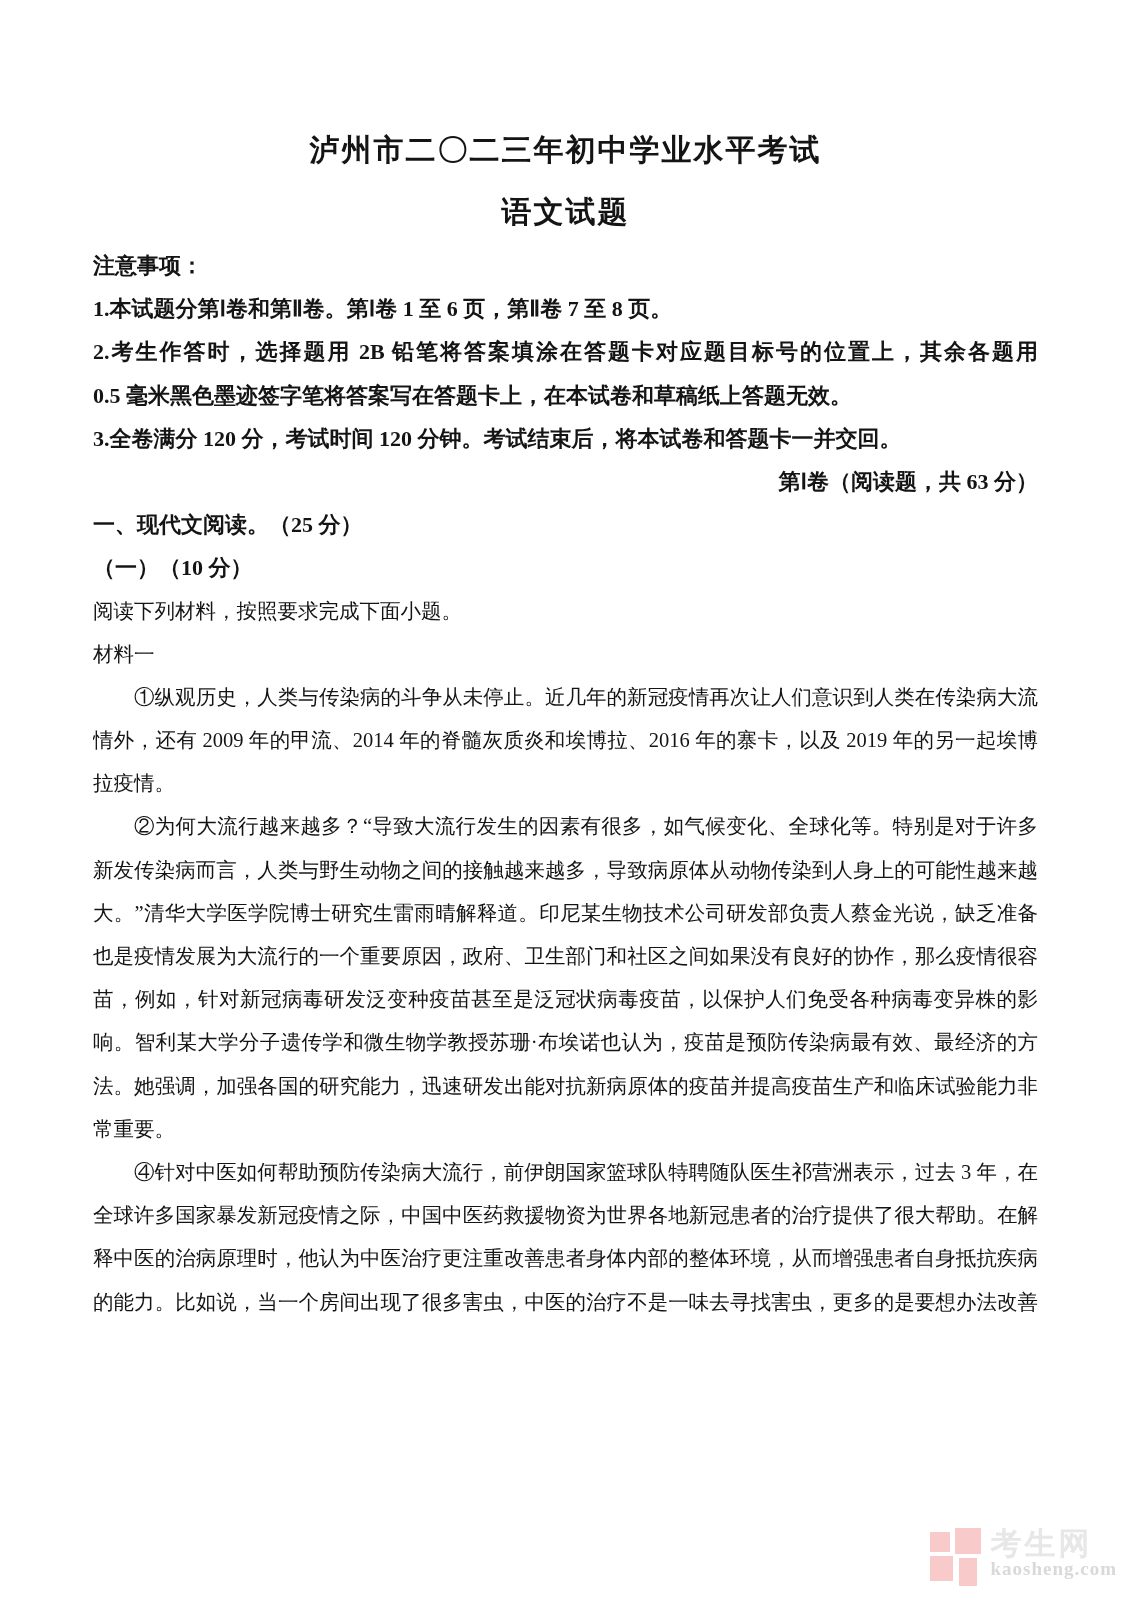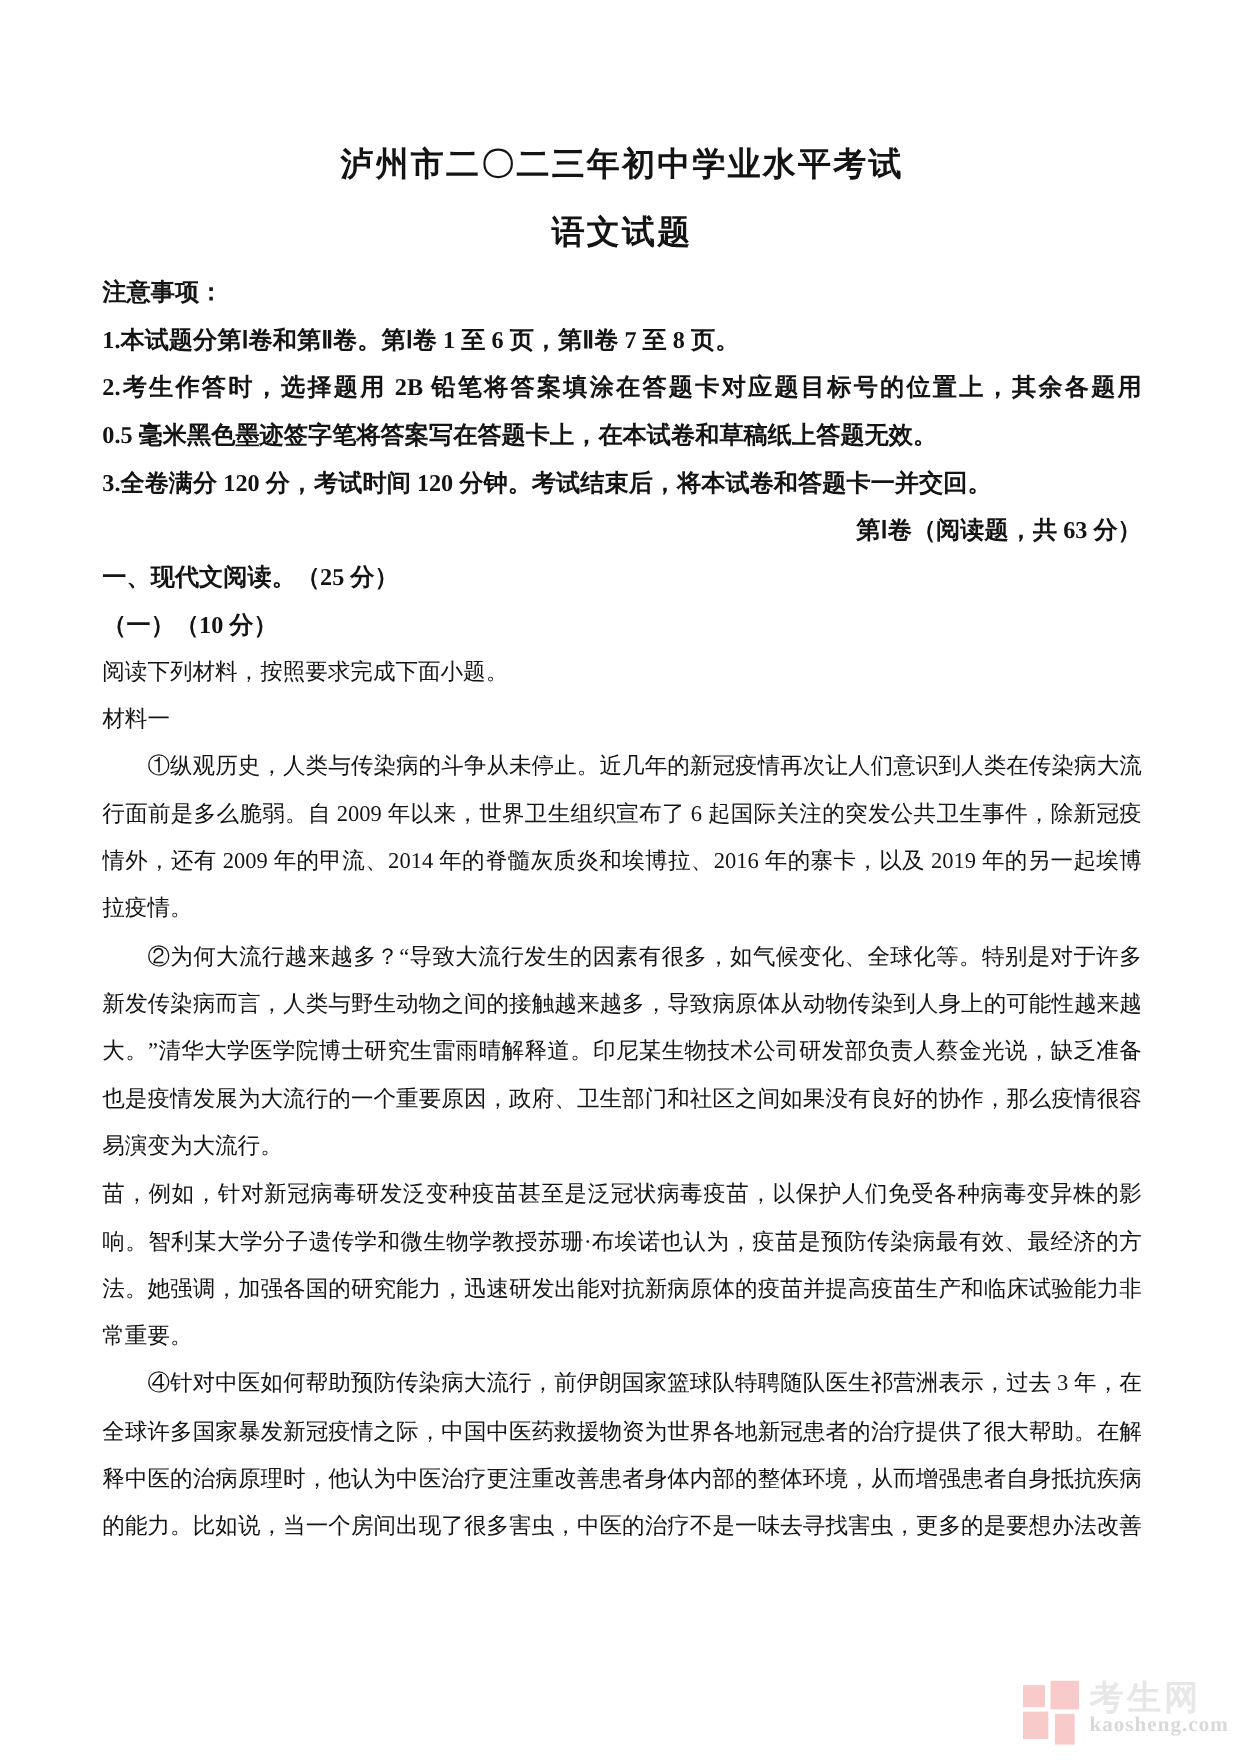--- a/index.html
+++ b/index.html
@@ -100,29 +100,27 @@
       <div class="line h">0.5 毫米黑色墨迹签字笔将答案写在答题卡上，在本试卷和草稿纸上答题无效。</div>
       <div class="line h">3.全卷满分 120 分，考试时间 120 分钟。考试结束后，将本试卷和答题卡一并交回。</div>
 
       <div class="line h center">第Ⅰ卷（阅读题，共 63 分）</div>
       <div class="line h">一、现代文阅读。（25 分）</div>
       <div class="line h">（一）（10 分）</div>
       <div class="line b">阅读下列材料，按照要求完成下面小题。</div>
       <div class="line b">材料一</div>
 
       <div class="line b stretch indent">①纵观历史，人类与传染病的斗争从未停止。近几年的新冠疫情再次让人们意识到人类在传染病大流</div>
-      <div class="line b stretch">行面前是多么脆弱。自 2009 年以来，世界卫生组织宣布了 6 起国际关注的突发公共卫生事件，除新冠疫</div>
       <div class="line b stretch">情外，还有 2009 年的甲流、2014 年的脊髓灰质炎和埃博拉、2016 年的寨卡，以及 2019 年的另一起埃博</div>
       <div class="line b">拉疫情。</div>
 
       <div class="line b stretch indent">②为何大流行越来越多？“导致大流行发生的因素有很多，如气候变化、全球化等。特别是对于许多</div>
       <div class="line b stretch">新发传染病而言，人类与野生动物之间的接触越来越多，导致病原体从动物传染到人身上的可能性越来越</div>
       <div class="line b stretch">大。”清华大学医学院博士研究生雷雨晴解释道。印尼某生物技术公司研发部负责人蔡金光说，缺乏准备</div>
       <div class="line b stretch">也是疫情发展为大流行的一个重要原因，政府、卫生部门和社区之间如果没有良好的协作，那么疫情很容</div>
-      <div class="line b">易演变为大流行。</div>
 
       <div class="line b stretch">苗，例如，针对新冠病毒研发泛变种疫苗甚至是泛冠状病毒疫苗，以保护人们免受各种病毒变异株的影</div>
       <div class="line b stretch">响。智利某大学分子遗传学和微生物学教授苏珊·布埃诺也认为，疫苗是预防传染病最有效、最经济的方</div>
       <div class="line b stretch">法。她强调，加强各国的研究能力，迅速研发出能对抗新病原体的疫苗并提高疫苗生产和临床试验能力非</div>
       <div class="line b">常重要。</div>
 
       <div class="line b stretch indent">④针对中医如何帮助预防传染病大流行，前伊朗国家篮球队特聘随队医生祁营洲表示，过去 3 年，在</div>
       <div class="line b stretch">全球许多国家暴发新冠疫情之际，中国中医药救援物资为世界各地新冠患者的治疗提供了很大帮助。在解</div>
       <div class="line b stretch">释中医的治病原理时，他认为中医治疗更注重改善患者身体内部的整体环境，从而增强患者自身抵抗疾病</div>
       <div class="line b stretch">的能力。比如说，当一个房间出现了很多害虫，中医的治疗不是一味去寻找害虫，更多的是要想办法改善</div>

